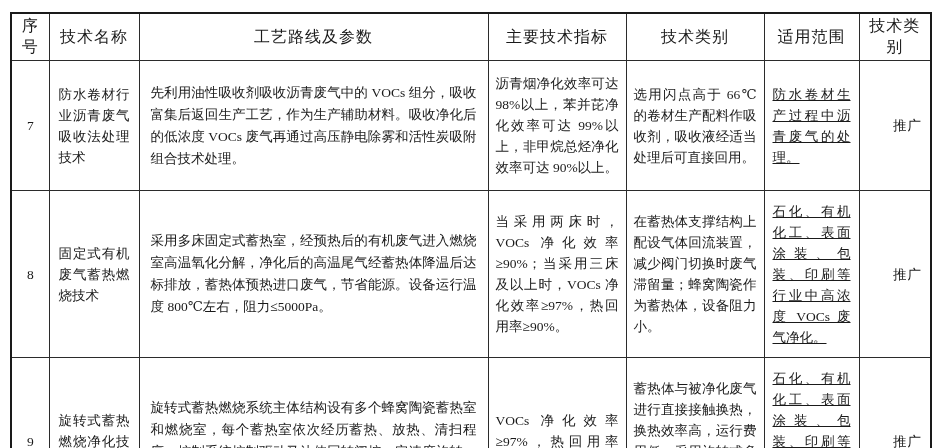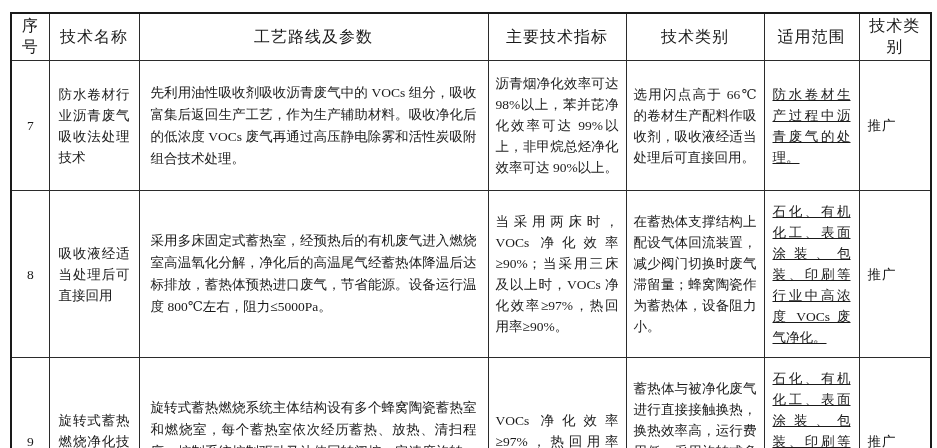--- a/index.html
+++ b/index.html
@@ -49,21 +49,21 @@
   tbody tr:nth-child(1) { height: 130px; }
   tbody tr:nth-child(2) { height: 135px; }
   tbody tr:nth-child(3) { height: 127px; }
 
   td.col-no { text-align: center; }
   td.col-name { padding: 0 9px; }
   td.col-process { padding: 4px 11px; line-height: 22px; margin-top: 26px; }
   td.col-indicators { padding: 4px 7px; margin-top: 13px; }
   td.col-features { padding: 20px 7px; }
   td.col-scope { padding: 4px 8px; text-decoration: underline; }
-  td.col-category { text-align: left; letter-spacing: 1px; }
+  td.col-category { text-align: right; letter-spacing: 1px; }
 
   col.col-no { width: 38px; }
   col.col-name { width: 90px; }
   col.col-process { width: 349px; }
   col.col-indicators { width: 138px; }
   col.col-features { width: 138px; }
   col.col-scope { width: 95px; }
   col.col-category { width: 72px; }
 </style>
 </head>
@@ -96,21 +96,21 @@
           <td class="col-no">7</td>
           <td class="col-name">防水卷材行业沥青废气吸收法处理技术</td>
           <td class="col-process">先利用油性吸收剂吸收沥青废气中的 VOCs 组分，吸收富集后返回生产工艺，作为生产辅助材料。吸收净化后的低浓度 VOCs 废气再通过高压静电除雾和活性炭吸附组合技术处理。</td>
           <td class="col-indicators">沥青烟净化效率可达 98%以上，苯并芘净化效率可达 99%以上，非甲烷总烃净化效率可达 90%以上。</td>
           <td class="col-features">选用闪点高于 66℃ 的卷材生产配料作吸收剂，吸收液经适当处理后可直接回用。</td>
           <td class="col-scope">防水卷材生产过程中沥青废气的处理。</td>
           <td class="col-category">推广</td>
         </tr>
         <tr>
           <td class="col-no">8</td>
-          <td class="col-name">吸收液经适当处理后可直接回用</td>
+          <td class="col-name">固定式有机废气蓄热燃烧技术</td>
           <td class="col-process">采用多床固定式蓄热室，经预热后的有机废气进入燃烧室高温氧化分解，净化后的高温尾气经蓄热体降温后达标排放，蓄热体预热进口废气，节省能源。设备运行温度 800℃左右，阻力≤5000Pa。</td>
           <td class="col-indicators">当采用两床时，VOCs 净化效率≥90%；当采用三床及以上时，VOCs 净化效率≥97%，热回用率≥90%。</td>
           <td class="col-features">在蓄热体支撑结构上配设气体回流装置，减少阀门切换时废气滞留量；蜂窝陶瓷作为蓄热体，设备阻力小。</td>
           <td class="col-scope">石化、有机化工、表面涂装、包装、印刷等行业中高浓度 VOCs 废气净化。</td>
           <td class="col-category">推广</td>
         </tr>
         <tr>
           <td class="col-no">9</td>
           <td class="col-name">旋转式蓄热燃烧净化技术</td>
           <td class="col-process">旋转式蓄热燃烧系统主体结构设有多个蜂窝陶瓷蓄热室和燃烧室，每个蓄热室依次经历蓄热、放热、清扫程序。控制系统控制驱动马达使回转阀按一定速度旋转，实现蓄热体吸附-放热的循环切换。</td>

